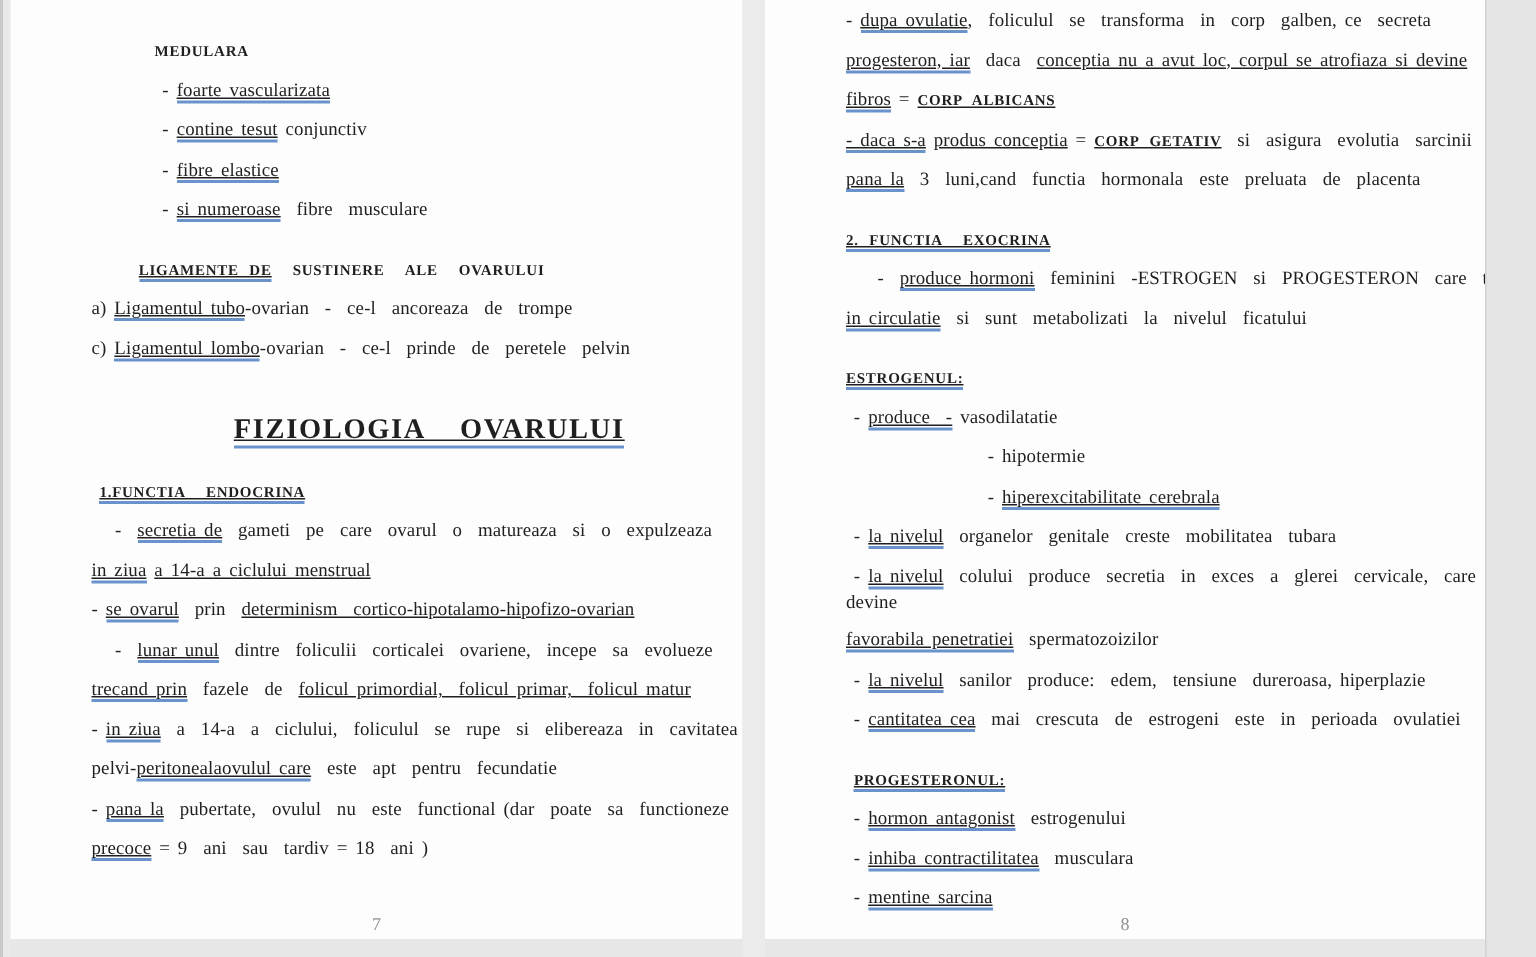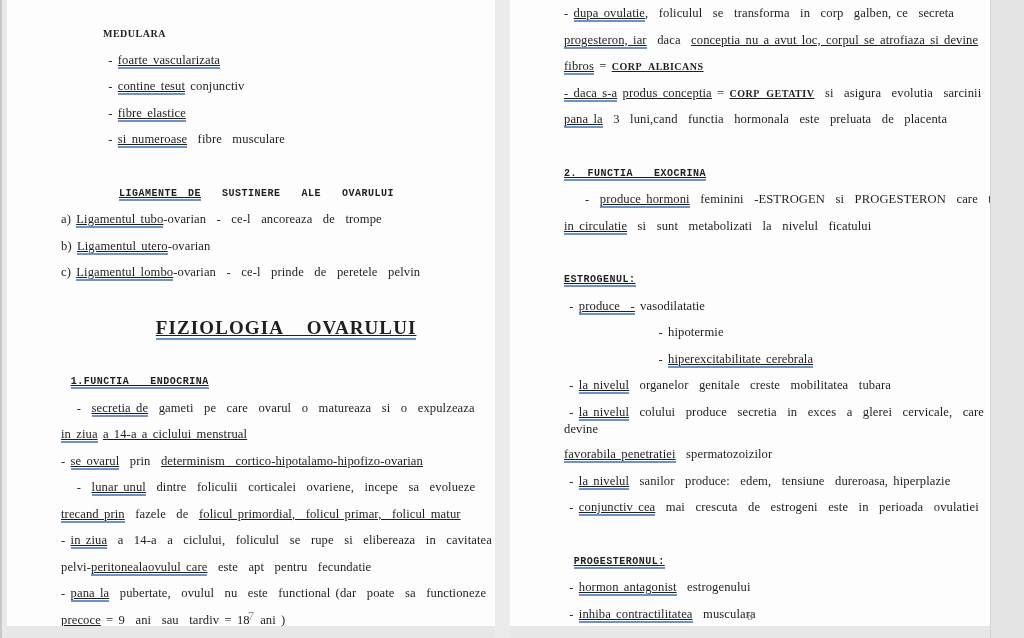--- a/index.html
+++ b/index.html
@@ -27,21 +27,21 @@
   .page-right{left:510px;width:480px;padding:0 6px 0 54px;}
   .divider{position:absolute;left:495px;top:0;bottom:0;width:15px;background:#ebebeb;}
   .edge-right{
     position:absolute;left:990px;top:0;bottom:0;width:34px;
     background:#e5e5e5;border-left:1px solid #d2d2d2;box-sizing:border-box;
   }
   .line{
     height:26.5px;line-height:26.5px;white-space:pre;
     font-size:12.6px;color:var(--ink);word-spacing:2px;letter-spacing:0.1px;
   }
-  .gap1{margin-top:27px;font-family:Liberation Mono, monospace;}
+  .gap1{margin-top:13px;}
   .gap2{margin-top:29px;}
   .tight{height:16px;line-height:8px;}
   .sg-p{}
   .sg-b,.sg-bub,.sg-buk{font-weight:700;font-size:10px;letter-spacing:0.5px;word-spacing:4px;}
   .sg-ub,.sg-bub{text-decoration:underline;border-bottom:2px solid var(--accent);}
   .sg-uk,.sg-buk{text-decoration:underline;text-align:center;}
   .big .sg-bub,.big .sg-p{font-size:19px;letter-spacing:1.1px;word-spacing:6px;}
   .pagenum{
     position:absolute;bottom:2px;left:0;right:0;text-align:center;
     color:var(--pagenum);font-size:12px;font-family:"Liberation Serif",serif;
@@ -54,21 +54,20 @@
   <div class="edge-left"></div>
 
   <div class="page page-left">
     <div class="line"><span class="sg-p">        </span><span class="sg-b">MEDULARA</span></div>
       <div class="line"><span class="sg-p">         - </span><span class="sg-ub">foarte vascularizata</span></div>
       <div class="line"><span class="sg-p">         - </span><span class="sg-ub">contine tesut</span><span class="sg-p"> conjunctiv</span></div>
       <div class="line"><span class="sg-p">         - </span><span class="sg-ub">fibre elastice</span></div>
       <div class="line"><span class="sg-p">         - </span><span class="sg-ub">si numeroase</span><span class="sg-p">  fibre  musculare</span></div>
       <div class="line gap1"><span class="sg-p">      </span><span class="sg-bub">LIGAMENTE DE</span><span class="sg-b">  SUSTINERE  ALE  OVARULUI</span></div>
       <div class="line"><span class="sg-p">a) </span><span class="sg-ub">Ligamentul tubo</span><span class="sg-p">-ovarian  -  ce-l  ancoreaza  de  trompe</span></div>
-      <div class="line"><span class="sg-p">b) </span><span class="sg-ub">Ligamentul utero</span><span class="sg-p">-ovarian</span></div>
       <div class="line"><span class="sg-p">c) </span><span class="sg-ub">Ligamentul lombo</span><span class="sg-p">-ovarian  -  ce-l  prinde  de  peretele  pelvin</span></div>
       <div class="line gap2 big"><span class="sg-p">        </span><span class="sg-bub">FIZIOLOGIA  OVARULUI</span></div>
       <div class="line gap1"><span class="sg-p"> </span><span class="sg-bub">1.FUNCTIA  ENDOCRINA</span></div>
       <div class="line"><span class="sg-p">   -  </span><span class="sg-ub">secretia de</span><span class="sg-p">  gameti  pe  care  ovarul  o  matureaza  si  o  expulzeaza</span></div>
       <div class="line"><span class="sg-ub">in ziua</span><span class="sg-p"> </span><span class="sg-uk">a 14-a a ciclului menstrual</span></div>
       <div class="line"><span class="sg-p">- </span><span class="sg-ub">se ovarul</span><span class="sg-p">  prin  </span><span class="sg-uk">determinism  cortico-hipotalamo-hipofizo-ovarian</span></div>
       <div class="line"><span class="sg-p">   -  </span><span class="sg-ub">lunar unul</span><span class="sg-p">  dintre  foliculii  corticalei  ovariene,  incepe  sa  evolueze</span></div>
       <div class="line"><span class="sg-ub">trecand prin</span><span class="sg-p">  fazele  de  </span><span class="sg-uk">folicul primordial,  folicul primar,  folicul matur</span></div>
       <div class="line"><span class="sg-p">- </span><span class="sg-ub">in ziua</span><span class="sg-p">  a  14-a  a  ciclului,  foliculul  se  rupe  si  elibereaza  in  cavitatea</span></div>
       <div class="line"><span class="sg-p">pelvi-</span><span class="sg-ub">peritonealaovulul care</span><span class="sg-p">  este  apt  pentru  fecundatie</span></div>
@@ -90,21 +89,21 @@
       <div class="line"><span class="sg-ub">in circulatie</span><span class="sg-p">  si  sunt  metabolizati  la  nivelul  ficatului</span></div>
       <div class="line gap1"><span class="sg-bub">ESTROGENUL:</span></div>
       <div class="line"><span class="sg-p"> - </span><span class="sg-ub">produce  -</span><span class="sg-p"> vasodilatatie</span></div>
       <div class="line"><span class="sg-p">                  - hipotermie</span></div>
       <div class="line"><span class="sg-p">                  - </span><span class="sg-ub">hiperexcitabilitate cerebrala</span></div>
       <div class="line"><span class="sg-p"> - </span><span class="sg-ub">la nivelul</span><span class="sg-p">  organelor  genitale  creste  mobilitatea  tubara</span></div>
       <div class="line"><span class="sg-p"> - </span><span class="sg-ub">la nivelul</span><span class="sg-p">  colului  produce  secretia  in  exces  a  glerei  cervicale,  care</span></div>
       <div class="line tight"><span class="sg-p">devine</span></div>
       <div class="line"><span class="sg-ub">favorabila penetratiei</span><span class="sg-p">  spermatozoizilor</span></div>
       <div class="line"><span class="sg-p"> - </span><span class="sg-ub">la nivelul</span><span class="sg-p">  sanilor  produce:  edem,  tensiune  dureroasa, hiperplazie</span></div>
-      <div class="line"><span class="sg-p"> - </span><span class="sg-ub">conjunctiv cea</span><span class="sg-p">  mai  crescuta  de  estrogeni  este  in  perioada  ovulatiei</span></div>
+      <div class="line"><span class="sg-p"> - </span><span class="sg-ub">cantitatea cea</span><span class="sg-p">  mai  crescuta  de  estrogeni  este  in  perioada  ovulatiei</span></div>
       <div class="line gap1"><span class="sg-p"> </span><span class="sg-bub">PROGESTERONUL:</span></div>
       <div class="line"><span class="sg-p"> - </span><span class="sg-ub">hormon antagonist</span><span class="sg-p">  estrogenului</span></div>
       <div class="line"><span class="sg-p"> - </span><span class="sg-ub">inhiba contractilitatea</span><span class="sg-p">  musculara</span></div>
       <div class="line"><span class="sg-p"> - </span><span class="sg-ub">mentine sarcina</span></div>
       <div class="pagenum">8</div>
   </div>
 
   <div class="edge-right"></div>
 </div>
 

